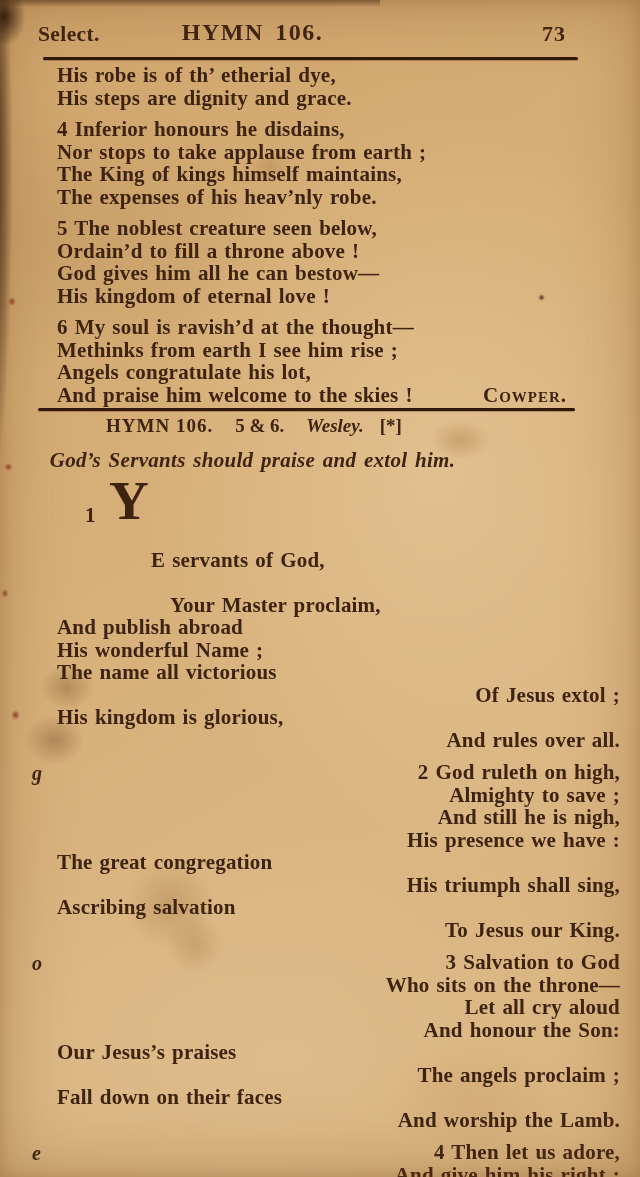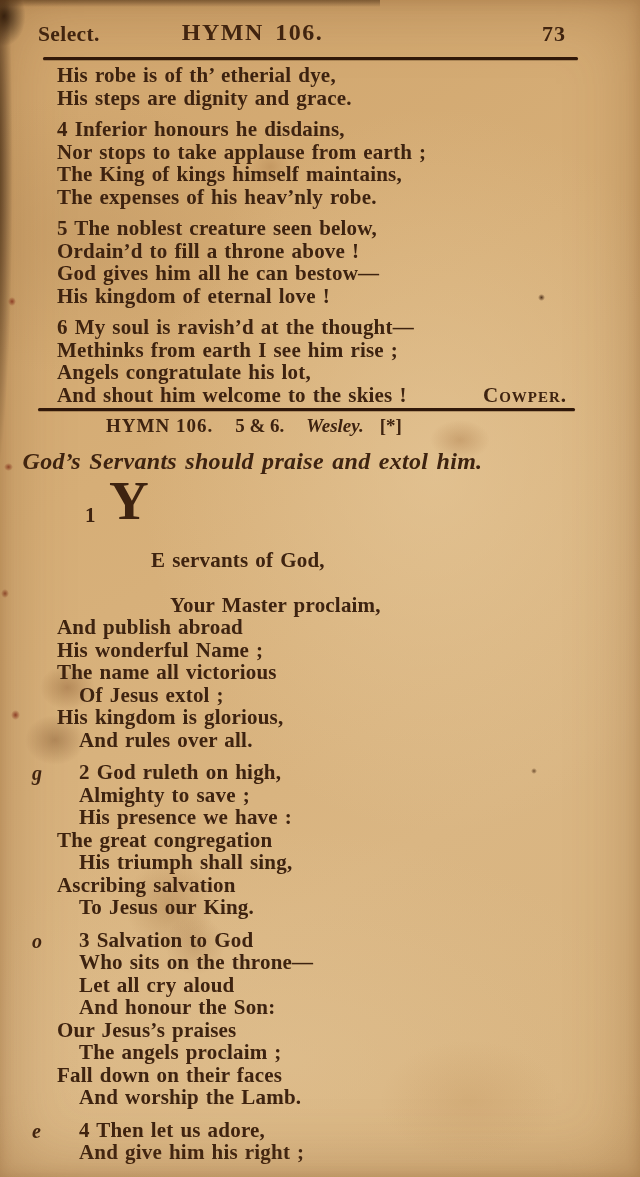--- a/index.html
+++ b/index.html
@@ -26,33 +26,33 @@
   .hdr-left{position:absolute;left:38px;top:22px;font-size:21.5px;letter-spacing:0.4px;}
   .hdr-center-wrap{position:absolute;left:0;top:19px;width:505px;text-align:center;}
   .hdr-center{font-size:24px;letter-spacing:1.5px;word-spacing:4px;}
   .hdr-right{position:absolute;left:542px;top:21px;font-size:22px;letter-spacing:1px;}
   .rule{position:absolute;height:3px;background:var(--rule,#30180a);border-radius:2px;
     box-shadow:0 0.5px 0 rgba(48,24,10,0.5);}
   #rule-top{left:43px;top:57px;width:535px;}
   #rule-mid{left:38px;top:408px;width:537px;}
 
   .line{min-height:22.5px;line-height:22.5px;font-size:21px;letter-spacing:0.2px;word-spacing:1.5px;white-space:pre;}
-  .ind{padding-left:22px;}
+  .ind{padding-left:22px;text-align:right;}
   .gap{margin-top:9px;}
 
   #sec1{position:absolute;left:57px;top:64px;right:30px;}
   .attrib{position:absolute;left:426px;bottom:0;font-variant:small-caps;font-size:21px;letter-spacing:1px;line-height:22.5px;}
 
   #heading{position:absolute;left:0;top:415px;width:508px;text-align:center;font-size:19px;white-space:pre;}
   #heading .m1{letter-spacing:1px;}
   #heading .sep{display:inline-block;width:22px;}
   #heading .sep2{display:inline-block;width:16px;}
   .ital{font-style:italic;}
   #subtitle{position:absolute;left:0;top:448px;width:505px;text-align:center;
-    font-size:24px;font-style:italic;letter-spacing:0.3px;word-spacing:2px;}
+    font-size:21px;font-style:italic;letter-spacing:0.3px;word-spacing:2px;}
 
   #verses{position:absolute;left:57px;top:481px;right:20px;}
   .verse{position:relative;}
   .verse+.verse{margin-top:10px;}
   .vmark{position:absolute;left:-25px;top:2px;font-style:italic;font-size:20px;line-height:20px;}
   .rel{position:relative;}
   .vnum1{position:absolute;left:28px;}
   .dropcap{position:absolute;left:52px;top:-4px;font-size:55px;line-height:48px;letter-spacing:0;}
   .afterdrop{position:absolute;left:94px;}
   .line2{padding-left:113px;}
@@ -95,21 +95,21 @@
       <div class="line">Nor stops to take applause from earth ;</div>
       <div class="line">The King of kings himself maintains,</div>
       <div class="line">The expenses of his heav’nly robe.</div>
       <div class="line gap">5 The noblest creature seen below,</div>
       <div class="line">Ordain’d to fill a throne above !</div>
       <div class="line">God gives him all he can bestow—</div>
       <div class="line">His kingdom of eternal love !</div>
       <div class="line gap">6 My soul is ravish’d at the thought—</div>
       <div class="line">Methinks from earth I see him rise ;</div>
       <div class="line">Angels congratulate his lot,</div>
-      <div class="line">And shout him welcome to the skies !</div>
+      <div class="line">And praise him welcome to the skies !</div>
     </div>
 
   <div class="rule" id="rule-mid"></div>
 
   <div id="heading"><span class="m1">HYMN 106.</span><span class="sep"></span><span>5 &amp; 6.</span><span class="sep"></span><span class="ital">Wesley.</span><span class="sep2"></span><span>[*]</span></div>
   <div id="subtitle">God’s Servants should praise and extol him.</div>
 
   <div id="verses">
     <div class="verse" id="verse1">
       <div class="line rel">
@@ -126,20 +126,21 @@
           <div class="line">His kingdom is glorious,</div>
           <div class="line ind">And rules over all.</div>
         </div>
     </div>
 
     <div class="verse">
       <span class="vmark">g</span>
       <div>
           <div class="line ind">2 God ruleth on high,</div>
           <div class="line ind">Almighty to save ;</div>
+          <div class="line ind">And still he is nigh,</div>
           <div class="line ind">His presence we have :</div>
           <div class="line">The great congregation</div>
           <div class="line ind">His triumph shall sing,</div>
           <div class="line">Ascribing salvation</div>
           <div class="line ind">To Jesus our King.</div>
         </div>
     </div>
 
     <div class="verse">
       <span class="vmark">o</span>

